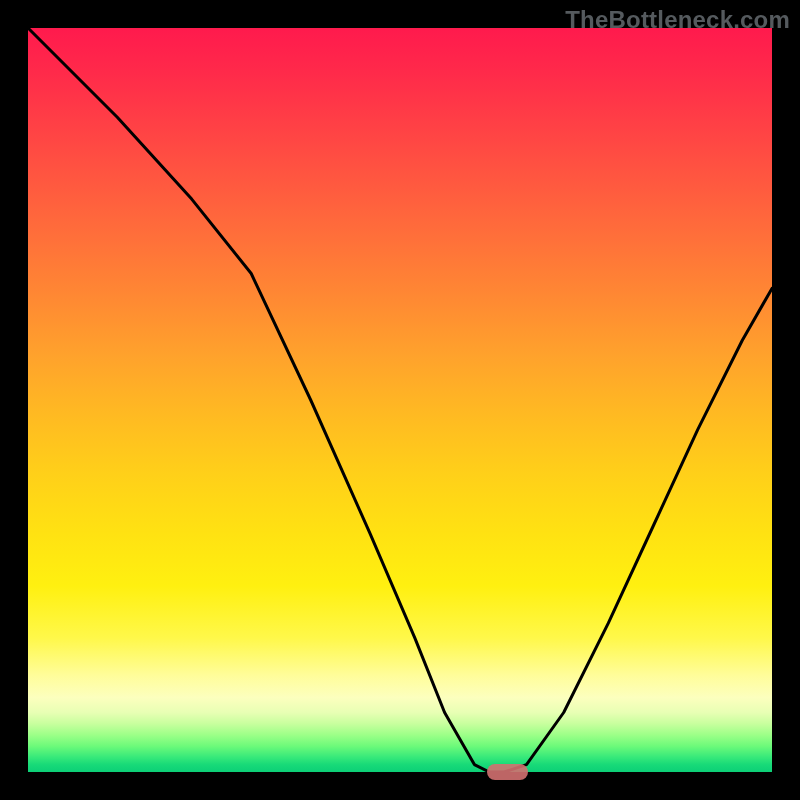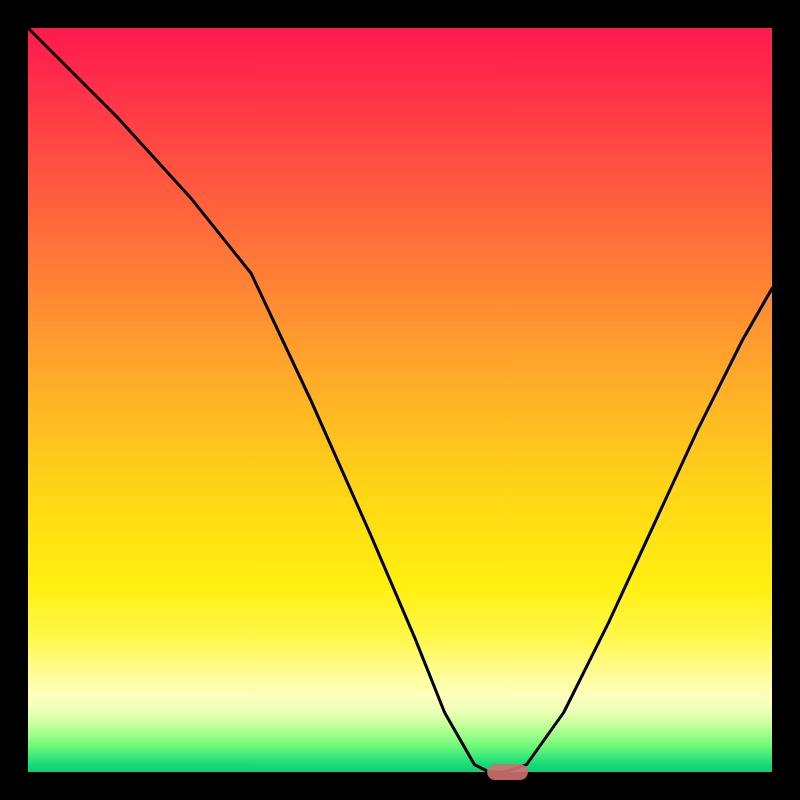--- a/index.html
+++ b/index.html
@@ -67,20 +67,21 @@
     height: 16px;
     border-radius: 8px;
     background: #d17070;
     opacity: 0.9;
   }
 </style>
 </head>
 <body>
 
 <div class="frame">
+  <div class="watermark">TheBottleneck.com</div>
 
   <div class="plot-area">
     <svg class="curve" width="744" height="744" viewBox="0 0 744 744" preserveAspectRatio="none">
       <path id="curve-path" d="M0.0 0.0 L89.3 89.3 L163.7 171.1 L223.2 245.5 L282.7 372.0 L342.2 505.9 L386.9 610.1 L416.6 684.5 L446.4 736.6 L461.3 744.0 L476.2 744.0 L498.5 736.6 L535.7 684.5 L580.3 595.2 L625.0 498.5 L669.6 401.8 L714.2 312.5 L744.0 260.4" fill="none" stroke="#000000" stroke-width="3" stroke-linejoin="round" stroke-linecap="round"></path>
     </svg>
     <div id="min-marker" class="marker" style="left: 459.28px; width: 41.2px; bottom: -8px; background: rgb(209, 112, 112);"></div>
   </div>
 </div>
 
 </body></html>

